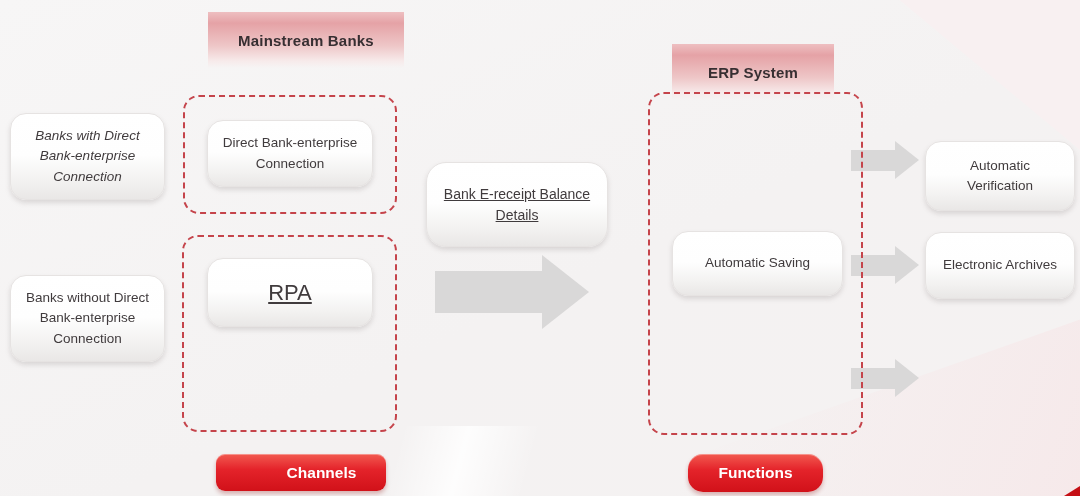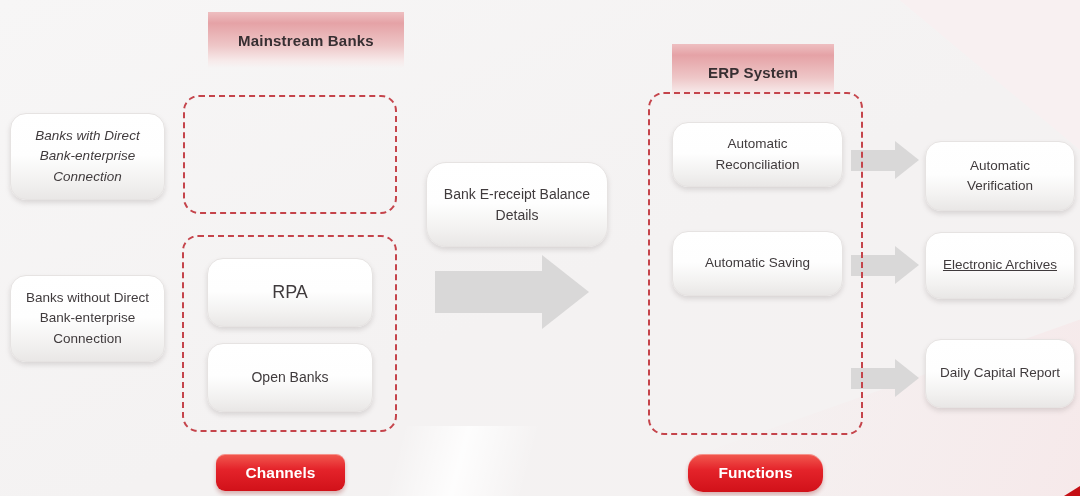--- a/index.html
+++ b/index.html
@@ -30,21 +30,21 @@
   
   .node {
     position:absolute; border-radius:16px; box-sizing:border-box;
     background:linear-gradient(180deg,#ffffff 0%,#fefefe 48%,#f2f1f0 80%,#e9e7e6 100%);
     border:1px solid #e6e3e2;
     box-shadow:0 3px 5px rgba(125,115,115,0.22);
     display:flex; align-items:center; justify-content:center;
     text-align:center; color:#403b3d; font-size:13.5px; line-height:1.5;
     padding:2px 12px;
   }
-  .node.big-label { font-size:18px; }
+  .node.big-label { font-size:22px;text-decoration:underline; }
   .node.mid-label { font-size:14px; }
 
   
   .dashed {
     position:absolute; border:2px dashed #c5444b; border-radius:16px;
     box-sizing:border-box; z-index:3; pointer-events:none;
   }
 
   
   .badge-btn {
@@ -74,40 +74,38 @@
   <div class="hd" style="left:208px; top:12px; width:196px;">Mainstream Banks</div>
   <div class="hd" style="left:672px; top:12px; width:162px;margin-top:32px;">ERP System</div>
 
   <div class="node" style="left:10px; top:113px; width:155px; height:87px;font-style:italic;">Banks with Direct Bank-enterprise Connection</div>
   <div class="node" style="left:10px; top:275px; width:155px; height:87px;">Banks without Direct Bank-enterprise Connection</div>
 
   <div class="dashed" style="left:183px; top:95px; width:214px; height:119px;"></div>
   <div class="dashed" style="left:182px; top:235px; width:215px; height:197px;"></div>
   <div class="dashed" style="left:648px; top:92px; width:215px; height:343px;"></div>
 
+  <div class="node" style="left:207px; top:120px; width:166px; height:67px;">Direct Bank-enterprise Connection</div>
   <div class="node big-label" style="left:207px; top:258px; width:166px; height:69px;">RPA</div>
-  <div class="node mid-label" style="left:207px; top:343px; width:166px; height:69px;">Open Banks</div>
 
-  <div class="node mid-label" style="left:426px; top:162px; width:182px; height:85px; border-radius:20px;">Bank E-receipt Balance Details</div>
+  <div class="node mid-label" style="left:426px; top:162px; width:182px; height:85px; border-radius:20px;text-decoration:underline;">Bank E-receipt Balance Details</div>
 
   <div class="arrow-body" style="left:435px; top:271px; width:108px; height:42px;"></div>
   <div class="arrow-head" style="left:542px; top:255px; border-top-width:37px; border-bottom-width:37px; border-left-width:47px;"></div>
 
-  <div class="node" style="left:672px; top:122px; width:171px; height:65px;">Automatic Reconciliation</div>
   <div class="node" style="left:672px; top:231px; width:171px; height:65px;">Automatic Saving</div>
 
   <div class="arrow-body" style="left:851px; top:150px; width:44px; height:21px;"></div>
   <div class="arrow-head" style="left:895px; top:141px; border-top-width:19px; border-bottom-width:19px; border-left-width:24px;"></div>
 
   <div class="arrow-body" style="left:851px; top:255px; width:44px; height:21px;"></div>
   <div class="arrow-head" style="left:895px; top:246px; border-top-width:19px; border-bottom-width:19px; border-left-width:24px;"></div>
 
   <div class="arrow-body" style="left:851px; top:368px; width:44px; height:21px;"></div>
   <div class="arrow-head" style="left:895px; top:359px; border-top-width:19px; border-bottom-width:19px; border-left-width:24px;"></div>
 
   <div class="node" style="left:925px; top:122px; width:150px; height:70px;margin-top:19px;">Automatic Verification</div>
-  <div class="node" style="left:925px; top:232px; width:150px; height:67px;text-decoration:underline;">Electronic Archives</div>
-  <div class="node" style="left:925px; top:339px; width:150px; height:69px;">Daily Capital Report</div>
+  <div class="node" style="left:925px; top:232px; width:150px; height:67px;">Electronic Archives</div>
 
-  <div class="badge-btn" style="left:216px; top:454px; width:129px; height:37px;">Channels</div>
+  <div class="badge-btn" style="left:216px; top:454px; width:129px; height:37px;padding-left:41px;">Channels</div>
   <div class="badge-btn" style="left:688px; top:454px; width:135px; height:38px;border-radius:15px;">Functions</div>
 
 </div>
 
 </body></html>

